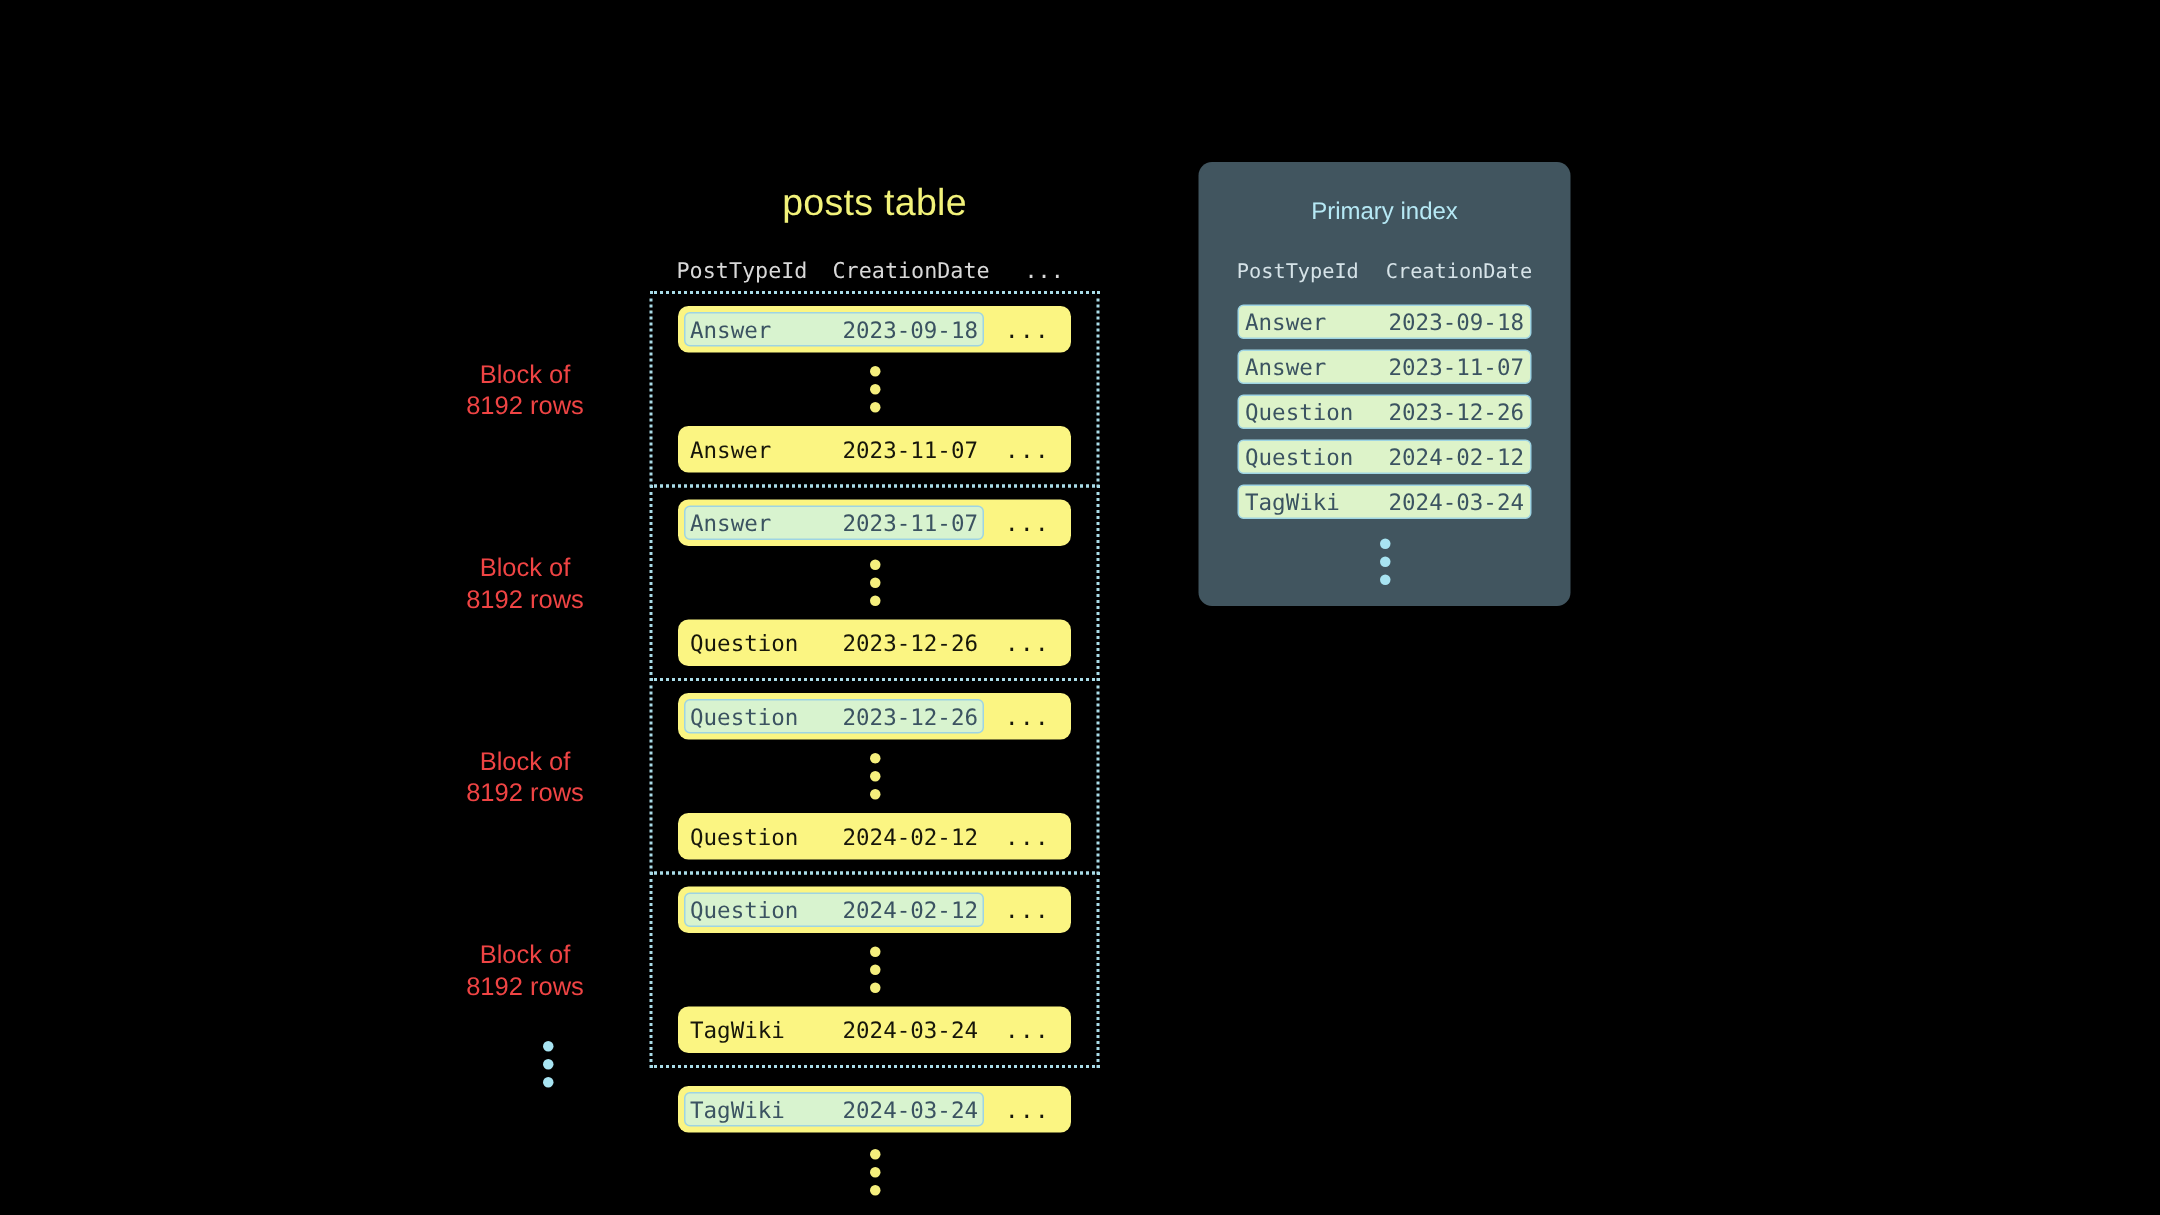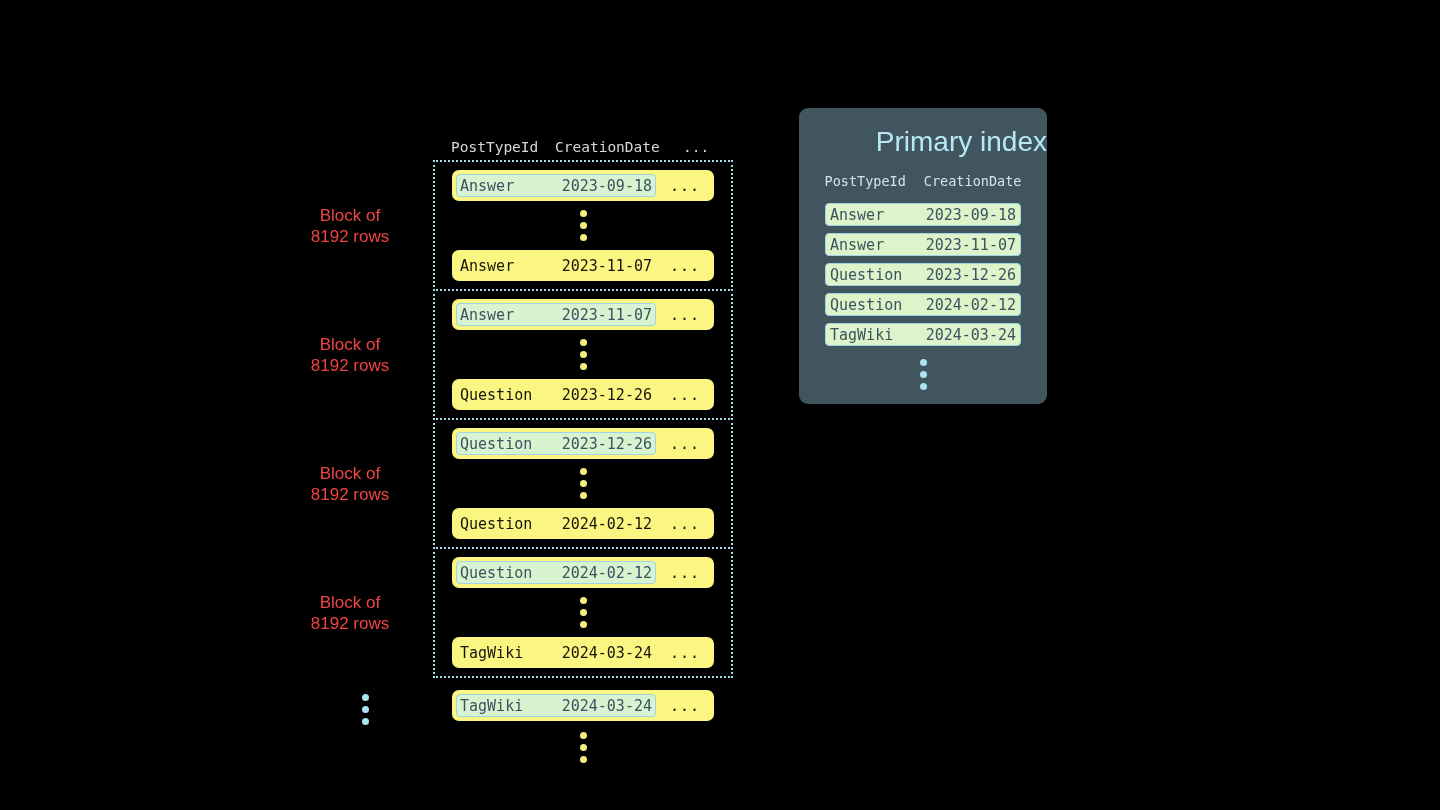--- a/index.html
+++ b/index.html
@@ -140,23 +140,23 @@
     left: 799px;
     top: 108px;
     width: 248px;
     height: 296px;
     background: #41555f;
     border-radius: 9px;
     padding-top: 18px;
   }
 
   #primary-index-title {
-    font-size: 28px;
+    font-size: 16px;
     color: #b6e9f5;
-    text-align: right;
+    text-align: center;
     line-height: 32px;
   }
 
   #primary-index-header {
     display: flex;
     justify-content: center;
     gap: 18px;
     margin-top: 15px;
     font-family: "DejaVu Sans Mono", monospace;
     font-size: 13.5px;
@@ -187,20 +187,21 @@
   .index-pill .i-type { width: 96px; }
   .index-pill .i-date { width: 92px; text-align: right; }
 
   #primary-index-dots { margin-top: 4px; }
 </style>
 </head>
 <body>
 
 <div id="posts-table-group">
 
+  <div id="posts-table-title">posts table</div>
 
   <div id="posts-table-header">
     <span class="h-type">PostTypeId</span>
     <span class="h-date">CreationDate</span>
     <span class="h-rest">...</span>
   </div>
 
   <div id="blocks-container">
       <div class="block">
         <div class="block-label">

